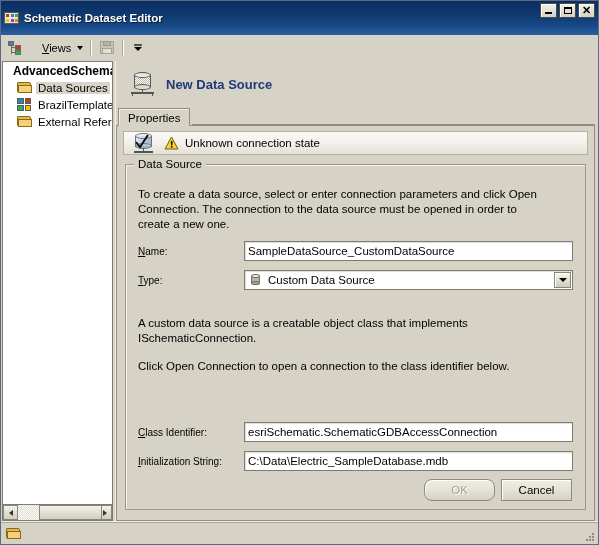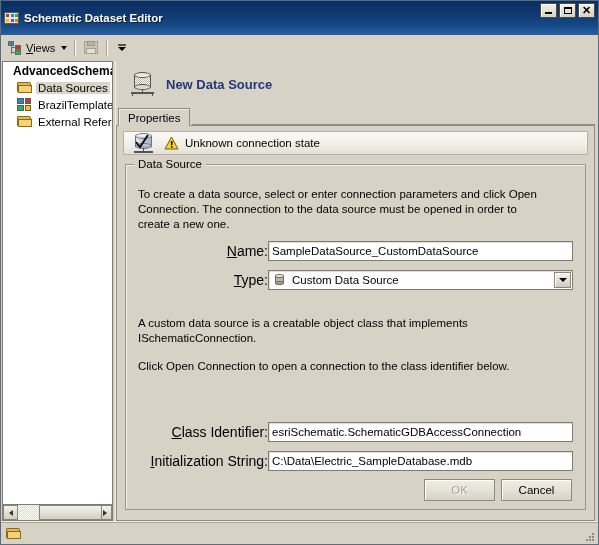--- a/index.html
+++ b/index.html
@@ -68,21 +68,21 @@
   .toolbar {
     height: 25px; flex: none;
     background: #d6d2c6;
     display: flex; align-items: center;
     padding-left: 4px;
     border-bottom: 1px solid #d6d2c6;
   }
   .tb-item { display:flex; align-items:center; height:22px; padding:0 3px; }
   .views-icon { width:15px; height:14px; position:relative; margin-right:3px; }
   .vi-box { position:absolute; border:1px solid #6b6b5a; box-sizing:border-box; }
-  .views-label { font-size:11px; color:#000; }
+  .views-label { font-size:11px; color:#000;margin-left:16px; }
   .views-label u { text-decoration: underline; }
   .tb-arrow {
     width:0;height:0;border-left:3.5px solid transparent;border-right:3.5px solid transparent;
     border-top:4px solid #000; margin-left:6px;
   }
   .tb-sep { width:1px; height:16px; background:#a9a696; margin:0 4px; border-right:1px solid #fff; }
   .save-icon { width:16px; height:15px; position:relative; opacity:.55; }
   .si-body { position:absolute; left:1px; top:1px; width:14px; height:13px; background:#bdb9ab; border:1px solid #7d7a6e; box-sizing:border-box;}
   .si-top { position:absolute; left:4px; top:1px; width:8px; height:5px; background:#9d9a8e; border:1px solid #6e6b60; box-sizing:border-box;}
   .si-bot { position:absolute; left:3px; top:8px; width:10px; height:6px; background:#efece2; border:1px solid #7d7a6e; box-sizing:border-box;}
@@ -252,21 +252,21 @@
   }
   .gb-desc {
     margin-top: 22px;
     font-size: 11.5px; line-height: 15px;
     max-width: 400px;
   }
   .field-row {
     display:flex; align-items:center;
     margin-top: 9px;
   }
-  .field-label { width: 130px; flex:none; font-size:14px;text-align:right; }
+  .field-label { width: 106px; flex:none; font-size:10px; }
   .field-label u { text-decoration: underline; }
   .textbox {
     flex: 1;
     height: 20px;
     background: #fff;
     border: 1px solid #7f7c6f;
     box-shadow: inset 1px 1px 1px rgba(0,0,0,.14);
     box-sizing: border-box;
     display:flex; align-items:center;
     padding: 0 3px;
@@ -309,21 +309,21 @@
   }
   .btn {
     width: 71px; height: 22px;
     background: linear-gradient(to bottom,#f0ede4 0%, #e6e2d7 50%, #d5d1c4 100%);
     border: 1px solid #8c8a7e;
     box-shadow: inset 1px 1px 0 #fff;
     box-sizing:border-box;
     display:flex; align-items:center; justify-content:center;
     font-size: 11.5px;
   }
-  .btn.disabled { color: #a5a294; text-shadow: 1px 1px 0 #fff; }
+  .btn.disabled { color: #a5a294; text-shadow: 1px 1px 0 #fff; border-radius: 8px; }
   .panel-bottom-pad { height: 4px; flex:none; }
 
   
   .statusbar {
     height: 22px; flex: none;
     background: #d6d2c6;
     border-top: 1px solid #f2efe6;
     display: flex; align-items: center;
     padding-left: 5px;
     position: relative;

